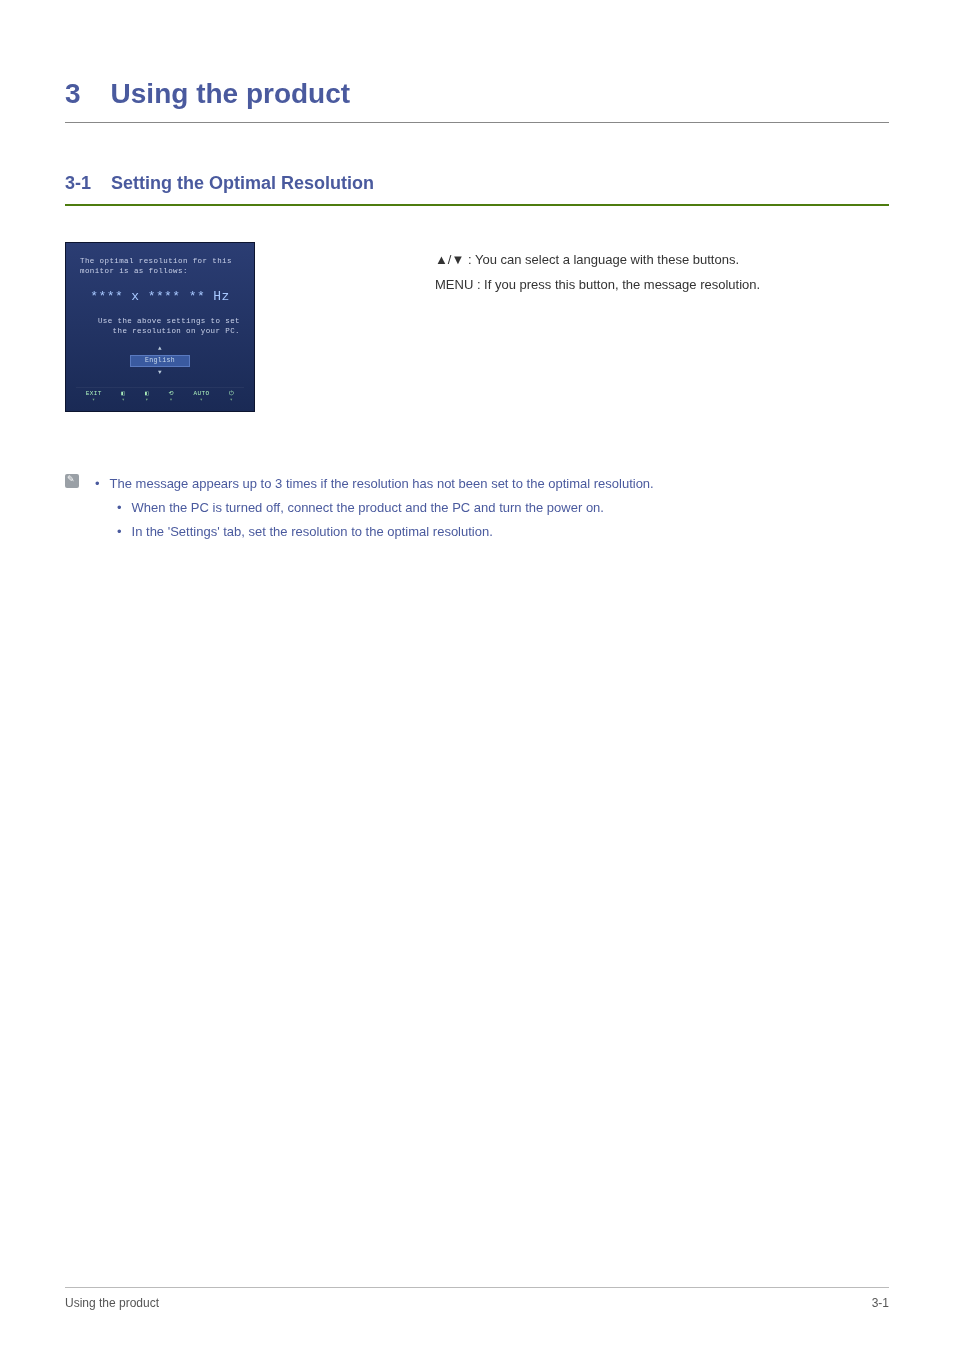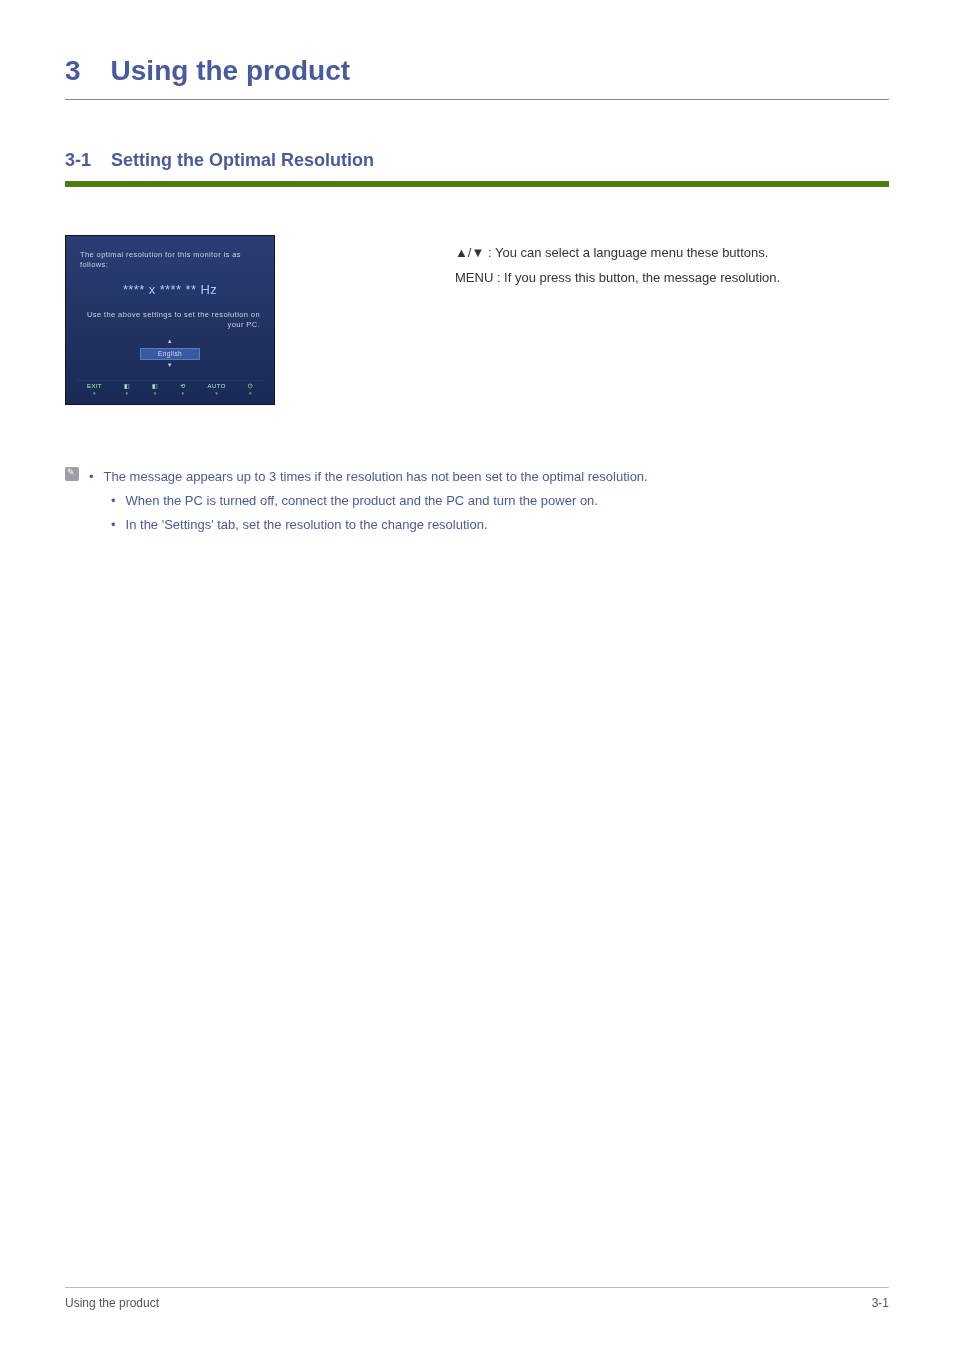--- a/index.html
+++ b/index.html
@@ -5,63 +5,64 @@
     * { margin: 0; padding: 0; box-sizing: border-box; }
     body {
       font-family: Arial, Helvetica, sans-serif;
       width: 954px;
       height: 1350px;
       background: #ffffff;
       position: relative;
       color: #333;
     }
     .page {
-      padding: 55px 65px 0 65px;
+      padding: 78px 65px 0 65px;
     }
     .chapter-title {
       font-size: 28px;
       font-weight: bold;
       color: #4a5a9e;
       padding-bottom: 12px;
       border-bottom: 1px solid #888;
       margin-bottom: 50px;
     }
     .chapter-title .num { margin-right: 30px; }
     .section-title {
       font-size: 18px;
       font-weight: bold;
       color: #4a5a9e;
       padding-bottom: 10px;
-      border-bottom: 6px solid #4d7c0f;
-      margin-bottom: 48px;
+      border-bottom: 2px solid #4d7c0f;
+      margin-bottom: 36px;
     }
     .section-title .snum { margin-right: 20px; }
     .intro {
       font-size: 13px;
       line-height: 2;
       color: #333;
       margin-bottom: 32px;
     }
     .two-col {
       display: flex;
       gap: 180px;
       margin-bottom: 60px;
     }
     .osd-box {
-      width: 210px;
+      width: 190px;
       background: #2a3a6a;
       background: linear-gradient(#2b3d73, #1a2a55);
       border: 1px solid #0d1530;
       padding: 14px 10px 8px 10px;
       color: #c8d0e8;
       font-size: 7.5px;
       text-align: center;
       line-height: 1.3;
       letter-spacing: 0.4px;
       position: relative;
+      font-family: Liberation Mono, monospace;
     }
     .osd-line1 { text-align: left; padding: 0 4px 12px 4px; }
     .osd-res { color: #a8c8ff; font-size: 13px; padding-bottom: 12px; }
     .osd-line3 { text-align: right; padding: 0 4px 8px 4px; }
     .osd-tri { font-size: 6px; color: #bcd; }
     .osd-lang { width: 60px; margin: 2px auto; background: #3a5aa0; border: 1px solid #5a7ac0; font-size: 6.5px; padding: 1px 0; color: #cde; }
     .osd-icons {
       display: flex;
       justify-content: space-around;
       margin-top: 10px;
@@ -71,21 +72,21 @@
     .osd-ic { font-size: 6px; color: #aeb; display: inline-block; position: relative; }
     .osd-ic::after { content: "▾"; display:block; font-size:5px; color:#7a8; line-height:1; }
     .right-text {
       font-size: 13px;
       color: #333;
       line-height: 1.9;
       padding-top: 6px;
     }
     .note-row {
       display: flex;
-      gap: 10px;
+      gap: 16px;
       align-items: flex-start;
     }
     .note-icon {
       width: 14px;
       height: 14px;
       background: #9aa0a6;
       border-radius: 2px;
       position: relative;
       flex-shrink: 0;
       margin-top: 2px;
@@ -146,31 +147,31 @@
       <div class="osd-icons">
         <span class="osd-ic">EXIT</span>
         <span class="osd-ic">◧</span>
         <span class="osd-ic">◧</span>
         <span class="osd-ic">⟲</span>
         <span class="osd-ic">AUTO</span>
         <span class="osd-ic">⏻</span>
       </div>
     </div>
     <div class="right-text">
-      <p>▲/▼ : You can select a language menu these buttons.</p>
+      <p>▲/▼ : You can select a language with these buttons.</p>
       <p>MENU : If you press this button, the message resolution.</p>
     </div>
   </div>
 
   <div class="note-row">
     <div class="note-icon"></div>
     <ul class="note-list">
       <li>The message appears up to 3 times if the resolution has not been set to the optimal resolution.</li>
       <li class="sub">When the PC is turned off, connect the product and the PC and turn the power on.</li>
-      <li class="sub">In the 'Settings' tab, set the resolution to the change resolution.</li>
+      <li class="sub">In the 'Settings' tab, set the resolution to the optimal resolution.</li>
     </ul>
   </div>
 </div>
 
 <div class="footer">
   <span>Using the product</span>
   <span>3-1</span>
 </div>
 
 </body></html>

